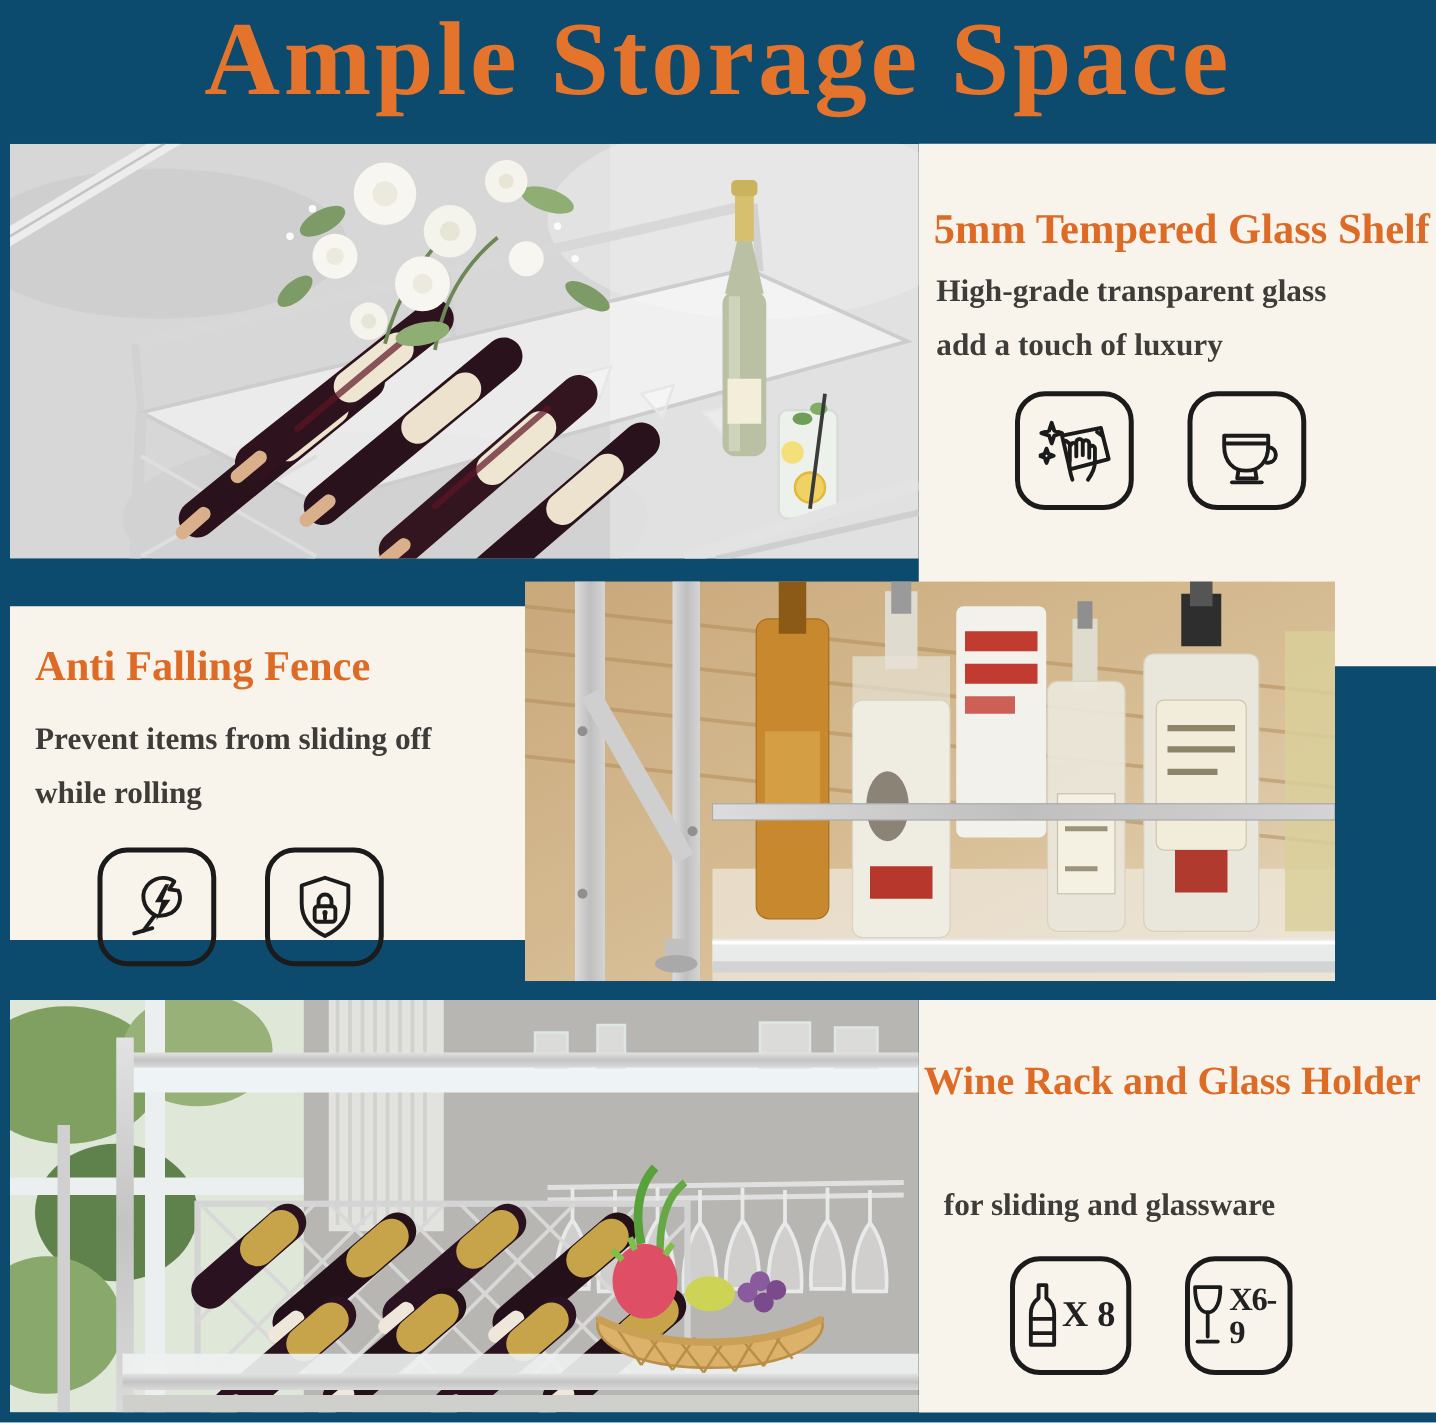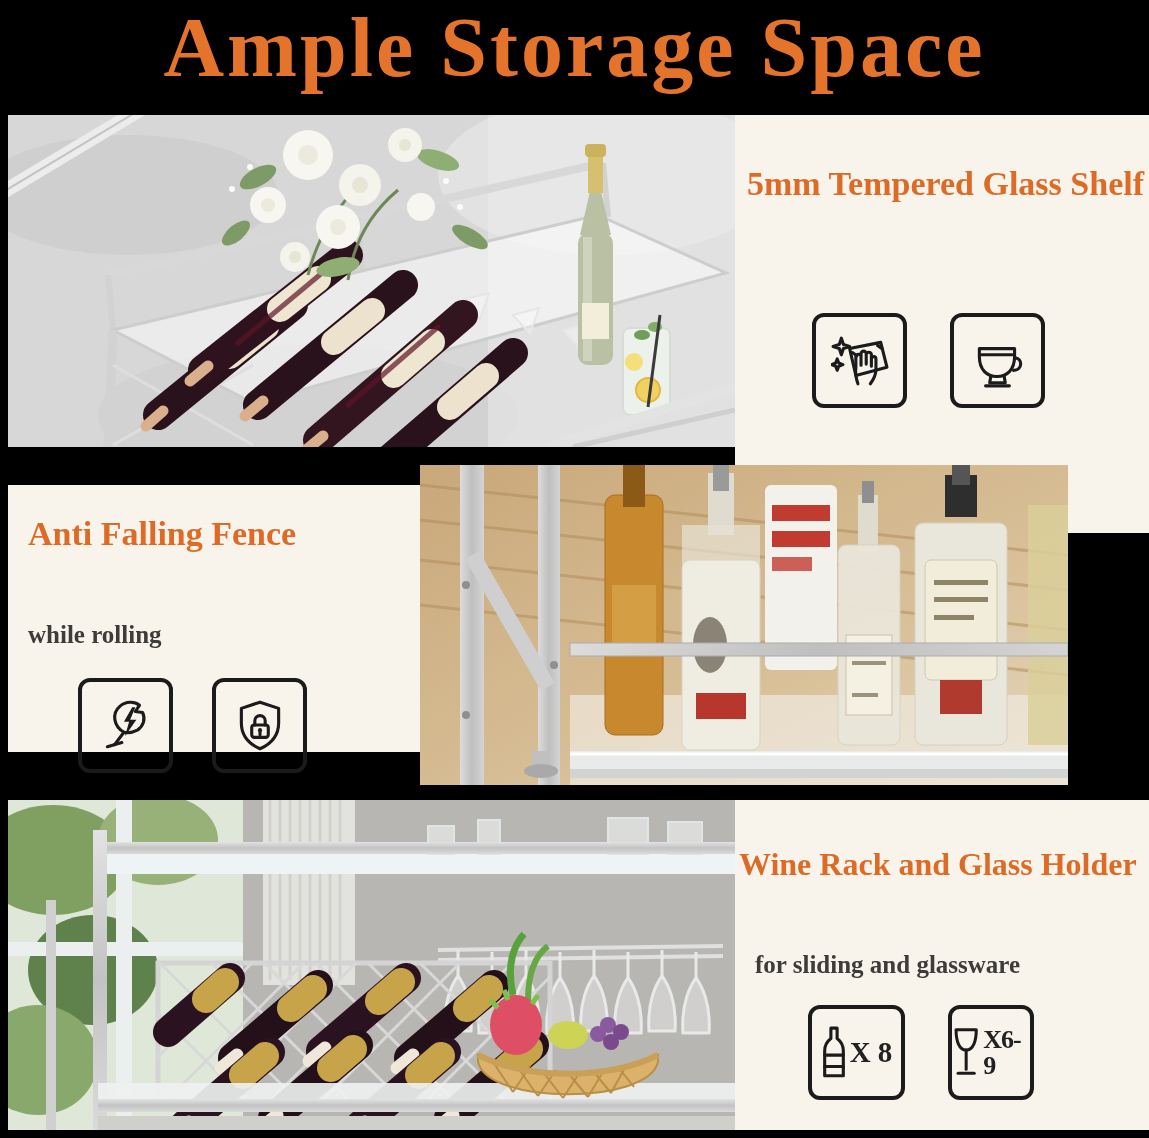--- a/index.html
+++ b/index.html
@@ -1,16 +1,16 @@
 <!DOCTYPE html>
 <html><head>
 <meta charset="utf-8">
 <style>
   html,body{margin:0;padding:0;background:#ffffff;}
-  .page{position:relative;width:1149px;height:1138px;background:#000000;overflow:hidden;
+  .page{position:relative;width:1149px;height:1138px;background:#0c4a6e;overflow:hidden;
         font-family:"Liberation Serif",serif;}
   .title{position:absolute;top:2px;left:0;width:100%;text-align:center;margin:0;
          font-size:84px;font-weight:bold;color:#E4732C;letter-spacing:3px;line-height:1.1;}
   .photo{position:absolute;overflow:hidden;}
   .photo svg{display:block;width:100%;height:100%;}
   .photo1{left:8px;top:115px;width:727px;height:332px;}
   .photo2{left:420px;top:465px;width:648px;height:320px;}
   .photo3{left:8px;top:800px;width:727px;height:330px;}
   .panel{position:absolute;background:#F8F4EC;}
   .panel1{left:735px;top:115px;width:414px;height:418px;}
@@ -20,21 +20,21 @@
   .panel p{position:absolute;margin:0;font-weight:bold;color:#3E3C39;font-size:25px;white-space:nowrap;}
   .panel1 h2{left:12px;top:50px;}
   .panel1 p.l1{left:14px;top:105px;}
   .panel1 p.l2{left:14px;top:148px;}
   .panel2 h2{left:20px;top:30px;}
   .panel2 p.l1{left:20px;top:93px;}
   .panel2 p.l2{left:20px;top:136px;}
   .panel3 h2{left:4px;top:46px;font-size:32px;}
   .panel3 p.l1{left:20px;top:108px;}
   .panel3 p.l2{left:20px;top:151px;}
-  .iconbox{position:absolute;width:95px;height:95px;border:4px solid #1B1B1B;border-radius:12px;
+  .iconbox{position:absolute;width:95px;height:95px;border:4px solid #1B1B1B;border-radius:24px;
            box-sizing:border-box;display:flex;align-items:center;justify-content:center;gap:3px;}
   .panel1 .box-a{left:77px;top:198px;}
   .panel1 .box-b{left:215px;top:198px;}
   .panel2 .box-a{left:70px;top:193px;}
   .panel2 .box-b{left:204px;top:193px;}
   .panel3 .box-a{left:73px;top:205px;width:97px;}
   .panel3 .box-b{left:213px;top:205px;width:86px;}
   .iconbox .qty{font-weight:bold;color:#222;font-size:29px;line-height:1;}
   .panel3 .box-b .qty{font-size:26px;letter-spacing:-1px;}
   .ic{stroke:#1B1B1B;fill:none;stroke-width:3;stroke-linecap:round;stroke-linejoin:round;}
@@ -136,20 +136,22 @@
         <ellipse cx="647" cy="212" rx="7" ry="5" fill="#7fae64"></ellipse>
         <line x1="652" y1="200" x2="640" y2="292" stroke="#3a3a3a" stroke-width="3"></line>
       </g>
       <line x1="540" y1="332" x2="727" y2="272" stroke="#e3e3e3" stroke-width="10"></line>
       <line x1="565" y1="332" x2="727" y2="295" stroke="#cfcfcf" stroke-width="5"></line>
     </svg>
   </div>
 
   <div class="panel panel1">
     <h2>5mm Tempered Glass Shelf</h2>
+    <p class="l1">High-grade transparent glass</p>
+    <p class="l2">add a touch of luxury</p>
     <div class="iconbox box-a">
       <svg width="58" height="58" viewBox="0 0 56 56">
         <path class="ic" d="M10 6 L12 12 L18 14 L12 16 L10 22 L8 16 L2 14 L8 12 Z" fill="#1b1b1b" stroke="none"></path>
         <path class="ic" d="M6 26 l1.5 4 4 1.5 -4 1.5 -1.5 4 -1.5 -4 -4 -1.5 4 -1.5 z" fill="#1b1b1b" stroke="none"></path>
         <polygon class="ic" points="18,16 48,10 54,34 24,42"></polygon>
         <line class="ic" x1="21" y1="20" x2="25" y2="23" stroke-width="2"></line>
         <line class="ic" x1="45" y1="13" x2="49" y2="16" stroke-width="2"></line>
         <path class="ic" d="M26 50 C24 44 23 40 24 35 L24 24 a2.5 2.5 0 0 1 5 0 V32 M29 30 V21 a2.5 2.5 0 0 1 5 0 V31 M34 31 V22 a2.5 2.5 0 0 1 5 0 V33 M39 33 V26 a2.2 2.2 0 0 1 4.4 0 V36 C43.4 42 41 46 38 50"></path>
       </svg>
     </div>
@@ -159,20 +161,21 @@
         <line class="ic" x1="12" y1="22" x2="42" y2="22" stroke-width="2"></line>
         <path class="ic" d="M44 25 C52 25 52 37 43 37"></path>
         <path class="ic" d="M21 43 L20 49 H35 L34 43"></path>
         <line class="ic" x1="16" y1="52" x2="39" y2="52"></line>
       </svg>
     </div>
   </div>
 
   <div class="panel panel2">
     <h2>Anti Falling Fence</h2>
+    <p class="l1">Prevent items from sliding off</p>
     <p class="l2">while rolling</p>
     <div class="iconbox box-a">
       <svg width="58" height="58" viewBox="0 0 56 56">
         <line class="ic" x1="10" y1="48" x2="24" y2="44"></line>
         <line class="ic" x1="17" y1="46" x2="26" y2="34"></line>
         <path class="ic" d="M26 34 C16 28 14 16 22 9 C28 4 36 4 41 8 L37 14 L44 15 C47 21 45 28 39 32 C35 34 30 35 26 34 Z"></path>
         <polygon points="34,10 26,24 31,24 27,38 38,22 32,22 37,10" fill="#1b1b1b"></polygon>
       </svg>
     </div>
     <div class="iconbox box-b">

